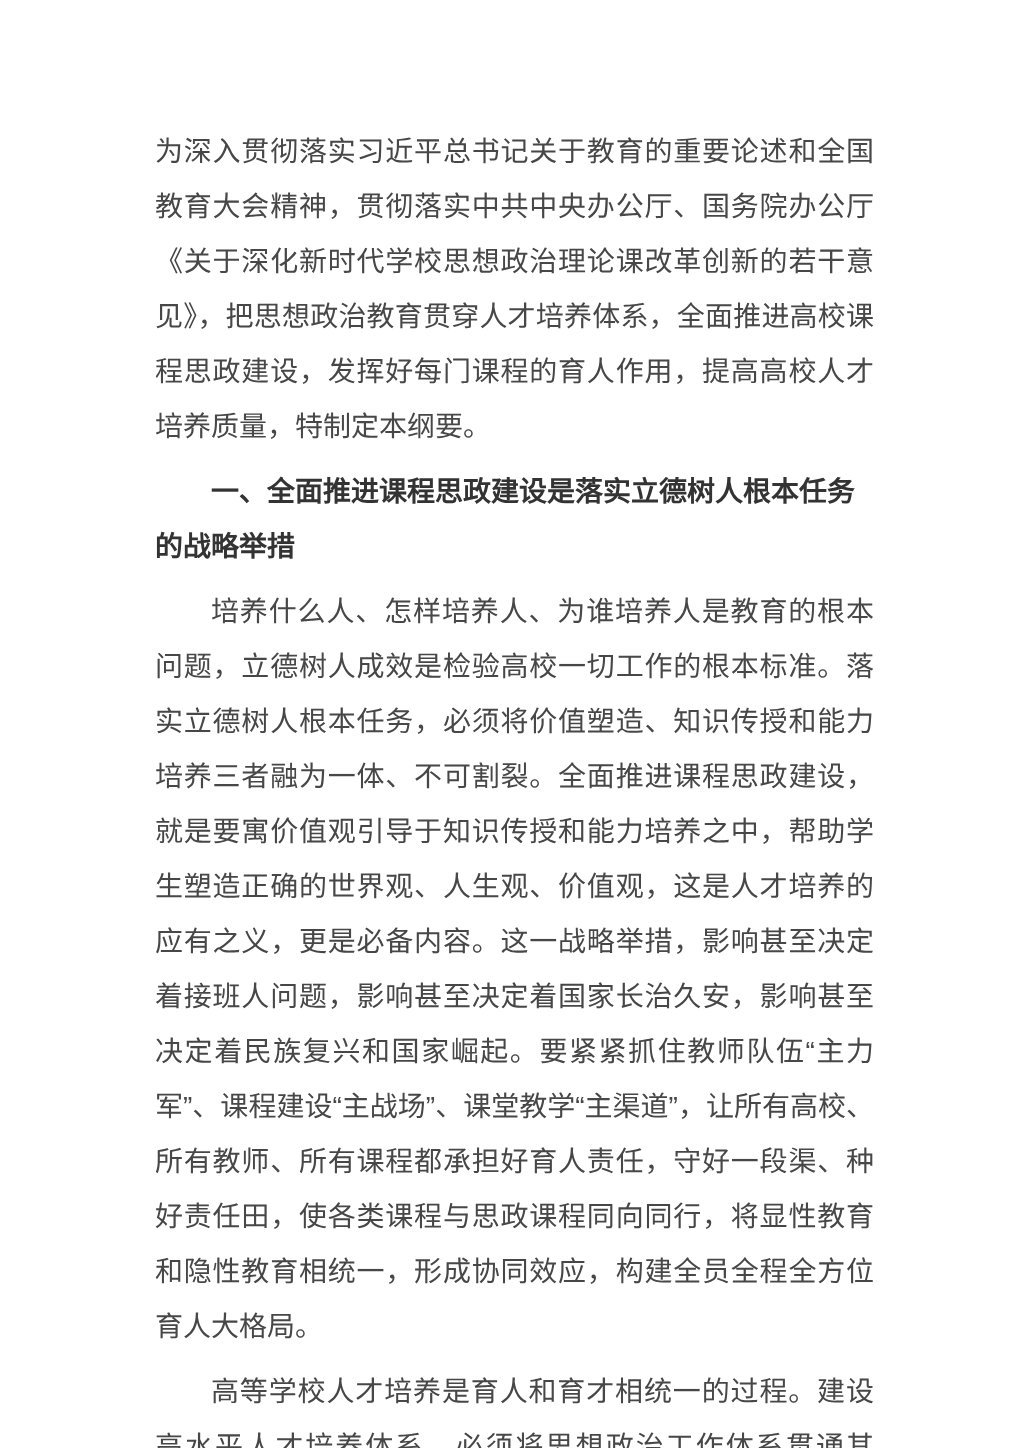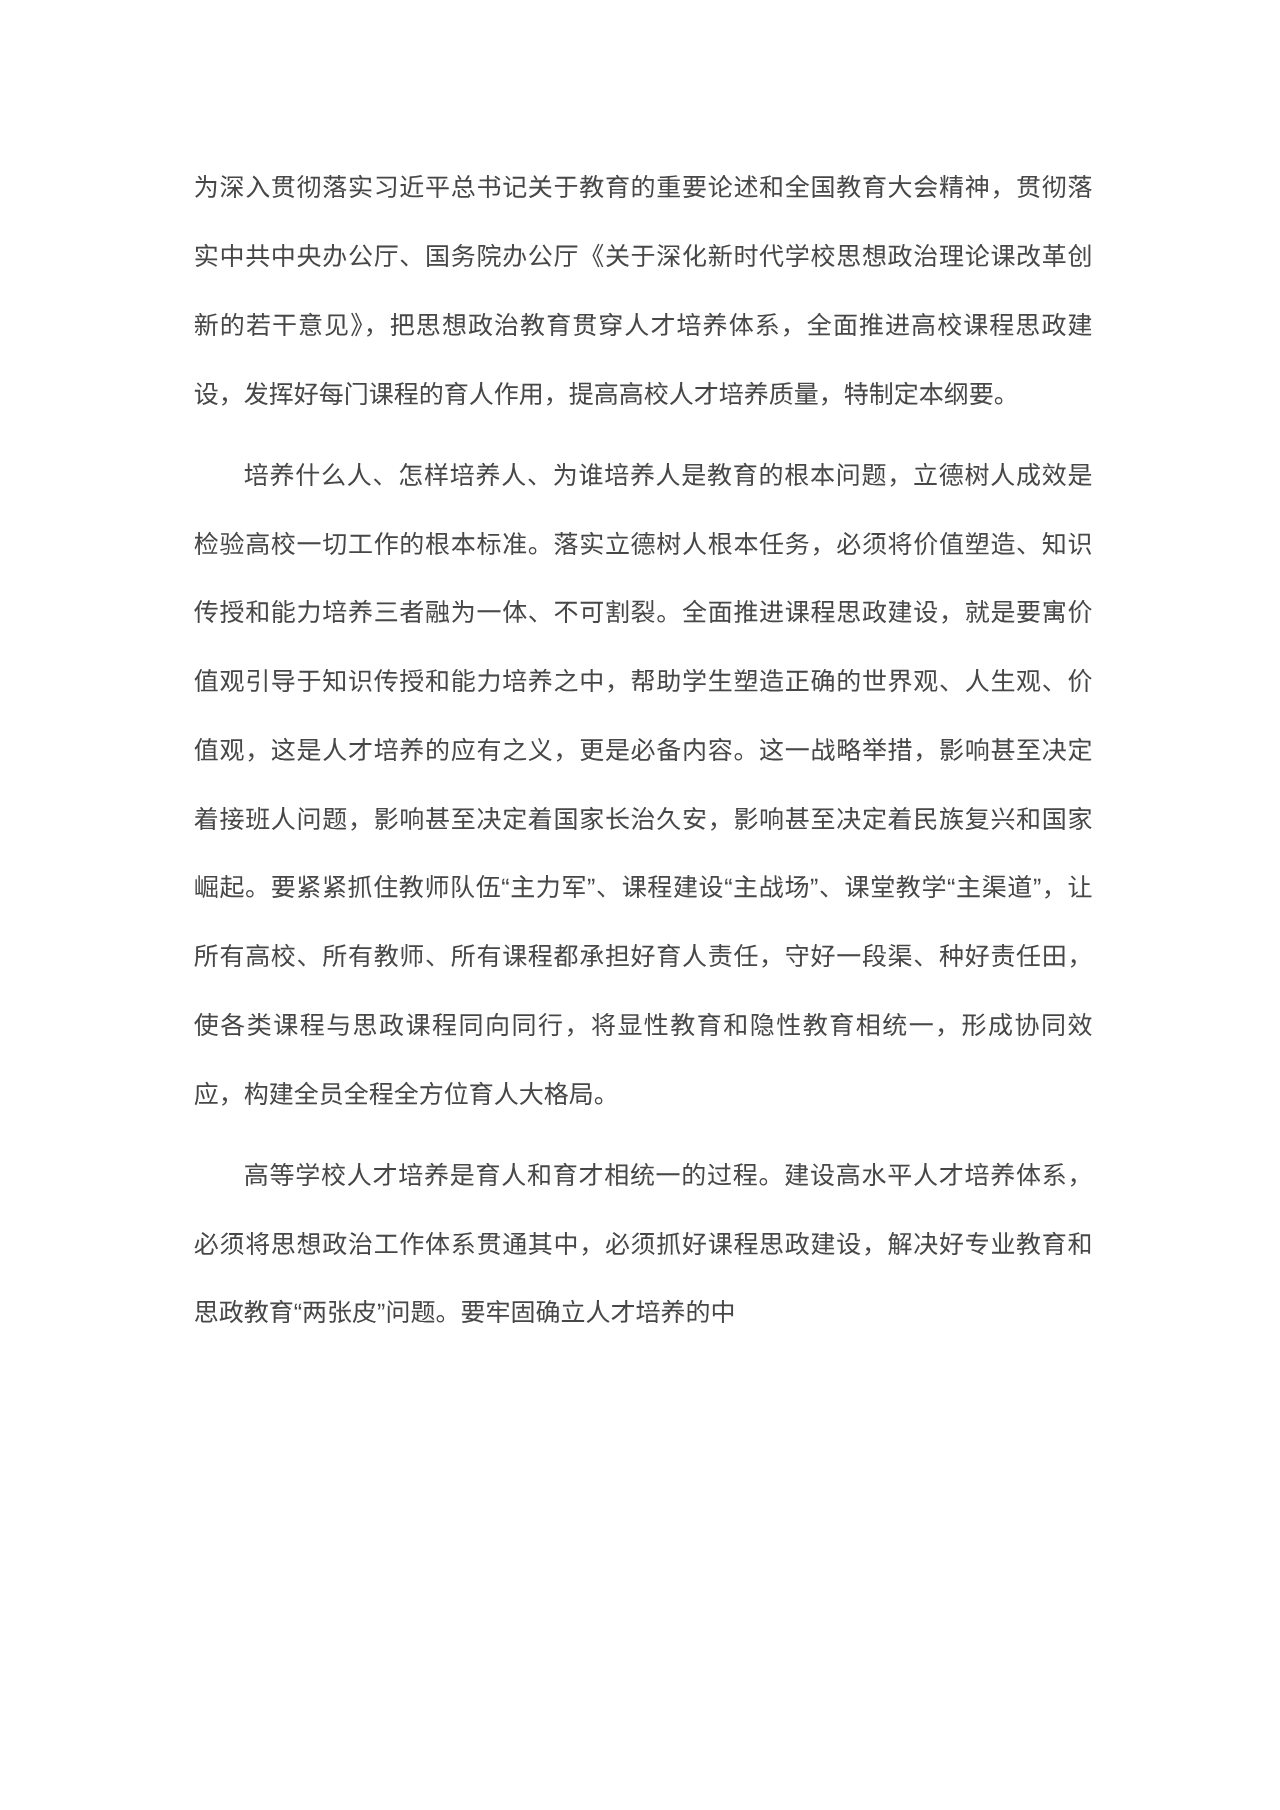--- a/index.html
+++ b/index.html
@@ -18,21 +18,21 @@
     width: 1024px;
     height: 1448px;
     background: #ffffff;
   }
   .content {
     box-sizing: border-box;
     width: 1024px;
     padding: 124px 150px 0 155px; 
   }
   .para, .heading {
-    font-size: 20px;
+    font-size: 28px;
     line-height: 55px;
     margin: 10px 0;
     letter-spacing: 0;
   }
   .para {
     color: #474747;
     font-weight: 400;
     text-align: justify;
     text-indent: 2em;
   }
@@ -49,19 +49,20 @@
     text-indent: 2em;
   }
 </style>
 </head>
 <body>
 
 <div class="page">
   <div class="content">
     <p class="para no-indent">为深入贯彻落实习近平总书记关于教育的重要论述和全国教育大会精神，贯彻落实中共中央办公厅、国务院办公厅《关于深化新时代学校思想政治理论课改革创新的若干意见》，把思想政治教育贯穿人才培养体系，全面推进高校课程思政建设，发挥好每门课程的育人作用，提高高校人才培养质量，特制定本纲要。</p>
 
+    <h2 class="heading">一、全面推进课程思政建设是落实立德树人根本任务的战略举措</h2>
 
     <p class="para">培养什么人、怎样培养人、为谁培养人是教育的根本问题，立德树人成效是检验高校一切工作的根本标准。落实立德树人根本任务，必须将价值塑造、知识传授和能力培养三者融为一体、不可割裂。全面推进课程思政建设，就是要寓价值观引导于知识传授和能力培养之中，帮助学生塑造正确的世界观、人生观、价值观，这是人才培养的应有之义，更是必备内容。这一战略举措，影响甚至决定着接班人问题，影响甚至决定着国家长治久安，影响甚至决定着民族复兴和国家崛起。要紧紧抓住教师队伍“主力军”、课程建设“主战场”、课堂教学“主渠道”，让所有高校、所有教师、所有课程都承担好育人责任，守好一段渠、种好责任田，使各类课程与思政课程同向同行，将显性教育和隐性教育相统一，形成协同效应，构建全员全程全方位育人大格局。</p>
 
 
     <p class="para">高等学校人才培养是育人和育才相统一的过程。建设高水平人才培养体系，必须将思想政治工作体系贯通其中，必须抓好课程思政建设，解决好专业教育和思政教育“两张皮”问题。要牢固确立人才培养的中</p>
   </div>
 </div>
 
 </body></html>

